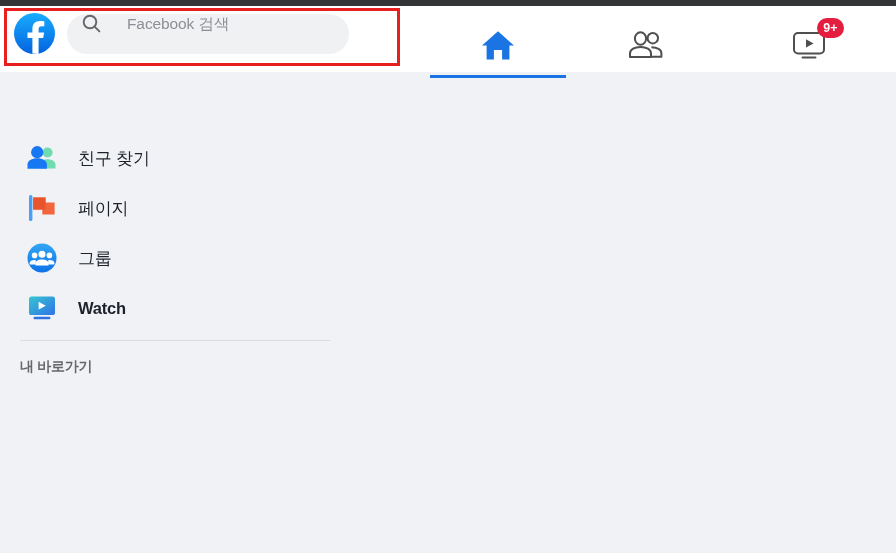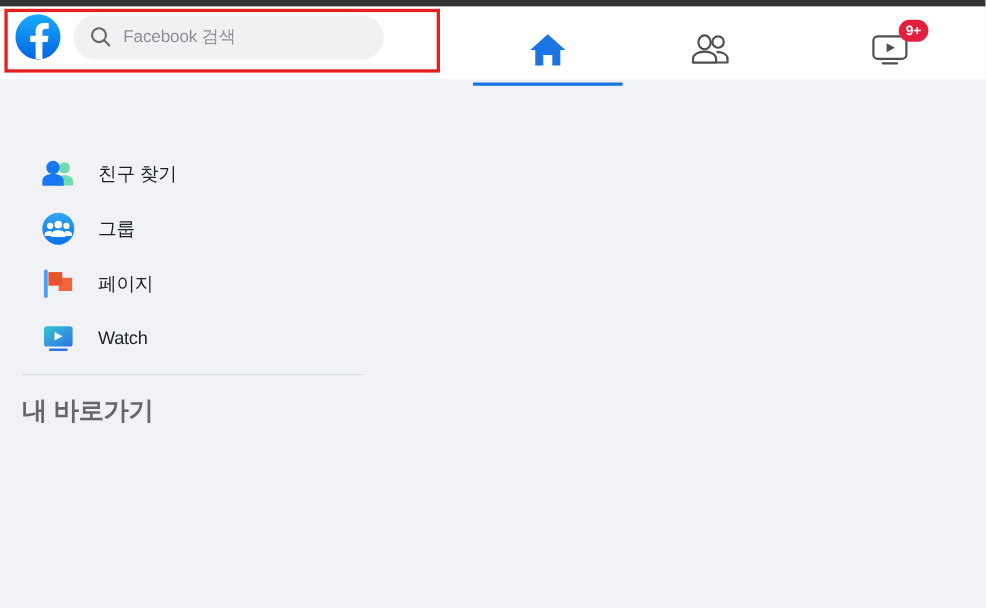--- a/index.html
+++ b/index.html
@@ -32,21 +32,21 @@
     position: relative; flex: 0 0 auto;
   }
   .fb-logo .f-glyph {
     position: absolute; left: 0; top: 0; width: 41px; height: 41px;
     display: block;
   }
   .search-box {
     margin-left: 12px;
     width: 282px; height: 40px;
     background: #eff1f3; border-radius: 20px;
-    display: flex; align-items: center; padding-left: 15px;
+    display: flex; align-items: flex-start; padding-left: 15px; gap: 15px;
   }
   .search-icon { flex: 0 0 auto; display: block; }
   .search-text {
     margin-left: 11px;
     font-size: 15.5px; color: #8c8f94; letter-spacing: -0.1px;
     white-space: nowrap;
   }
 
   
   .highlight-rect {
@@ -85,47 +85,47 @@
 
   
   .sidebar {
     position: absolute; left: 0; top: 72px;
     width: 330px; height: 481px;
     padding-top: 68px;
   }
   .side-item {
     display: flex; align-items: center;
     height: 36px; margin-bottom: 14px;
-    padding-left: 35px;
+    padding-left: 24px;
   }
   .side-item .ic {
     width: 36px; height: 36px; flex: 0 0 auto;
     display: flex; align-items: center; justify-content: center;
   }
   .side-item .lbl {
     margin-left: 18px;
     font-size: 17px; color: #1d2129; letter-spacing: -0.2px;
     white-space: nowrap;
   }
-  .side-item .lbl.bold { font-weight: normal; font-size: 16.5px; }
+  .side-item .lbl.bold { font-weight: bold; font-size: 16.5px; }
 
   .more-circle {
     width: 36px; height: 36px; border-radius: 50%;
     background: #e4e6eb;
     display: flex; align-items: center; justify-content: center;
   }
 
   .divider {
     margin: 12px 20px 0 20px;
     height: 1px; background: #d9dce0;
     width: 310px;
   }
   .shortcuts-title {
     margin-top: 17px; padding-left: 20px;
-    font-size: 23px; font-weight: bold; color: #65676b;
+    font-size: 14px; font-weight: bold; color: #65676b;
     letter-spacing: -0.3px;
   }
 </style>
 </head>
 <body>
 
 <div id="screen">
 
   <div class="top-strip"></div>
 
@@ -187,20 +187,31 @@
     <div class="side-item">
       <span class="ic">
         <svg width="32" height="26" viewBox="0 0 32 26">
           <circle cx="21.5" cy="7.5" r="5.1" fill="#6fdcb0"></circle>
           <path d="M13.5 23.6 L13.5 19.8 C13.5 16.4 17.1 14.3 21.5 14.3 C25.9 14.3 29.5 16.4 29.5 19.8 L29.5 23.6 Z" fill="#6fdcb0"></path>
           <circle cx="11.2" cy="7.2" r="6.1" fill="#1877f2"></circle>
           <path d="M1.5 23.8 L1.5 19.4 C1.5 15.6 5.8 13.2 11.2 13.2 C16.6 13.2 20.9 15.6 20.9 19.4 L20.9 23.8 Z" fill="#1877f2"></path>
         </svg>
       </span>
       <span class="lbl">친구 찾기</span>
+    </div>
+
+    <div class="side-item">
+      <span class="ic">
+        <svg width="32" height="30" viewBox="0 0 32 30">
+          <rect x="3" y="2" width="3.4" height="26" rx="1.6" fill="#4b9ef5"></rect>
+          <path d="M7.2 4.5 L19.5 4.5 L19.5 9.4 L28.6 9.4 L28.6 21.6 L16.3 21.6 L16.3 16.6 L7.2 16.6 Z" fill="#f3663d"></path>
+          <path d="M7.2 4.5 L19.5 4.5 L19.5 16.6 L7.2 16.6 Z" fill="#e8552d"></path>
+        </svg>
+      </span>
+      <span class="lbl">페이지</span>
     </div>
 
     <div class="side-item">
       <span class="ic">
         <svg width="32" height="32" viewBox="0 0 32 32">
           <defs>
             <linearGradient id="grpGrad" x1="0" y1="0" x2="0" y2="1">
               <stop offset="0%" stop-color="#31a6f4"></stop>
               <stop offset="100%" stop-color="#0d72e8"></stop>
             </linearGradient>
@@ -213,31 +224,20 @@
           <path d="M3.6 22.6 L3.6 20.9 C3.6 19.2 5.8 18.1 8.6 18.1 L9.8 18.2 L9.8 22.6 Z" fill="#ffffff"></path>
           <path d="M28.4 22.6 L28.4 20.9 C28.4 19.2 26.2 18.1 23.4 18.1 L22.2 18.2 L22.2 22.6 Z" fill="#ffffff"></path>
         </svg>
       </span>
       <span class="lbl">그룹</span>
     </div>
 
     <div class="side-item">
       <span class="ic">
         <svg width="32" height="30" viewBox="0 0 32 30">
-          <rect x="3" y="2" width="3.4" height="26" rx="1.6" fill="#4b9ef5"></rect>
-          <path d="M7.2 4.5 L19.5 4.5 L19.5 9.4 L28.6 9.4 L28.6 21.6 L16.3 21.6 L16.3 16.6 L7.2 16.6 Z" fill="#f3663d"></path>
-          <path d="M7.2 4.5 L19.5 4.5 L19.5 16.6 L7.2 16.6 Z" fill="#e8552d"></path>
-        </svg>
-      </span>
-      <span class="lbl">페이지</span>
-    </div>
-
-    <div class="side-item">
-      <span class="ic">
-        <svg width="32" height="30" viewBox="0 0 32 30">
           <defs>
             <linearGradient id="watchGrad" x1="0" y1="0" x2="1" y2="1">
               <stop offset="0%" stop-color="#37c6d0"></stop>
               <stop offset="100%" stop-color="#2f72e8"></stop>
             </linearGradient>
           </defs>
           <rect x="3" y="3.5" width="26" height="18.5" rx="2.6" fill="url(#watchGrad)"></rect>
           <path d="M12.6 8.8 L19.8 12.7 L12.6 16.6 Z" fill="#ffffff"></path>
           <rect x="7.5" y="23.8" width="17" height="2.4" rx="1.2" fill="#2f72e8"></rect>
         </svg>

